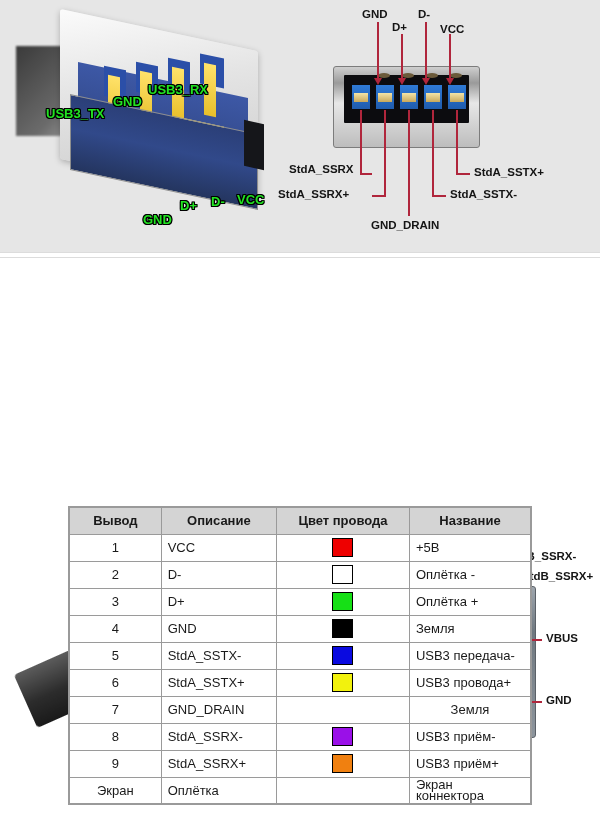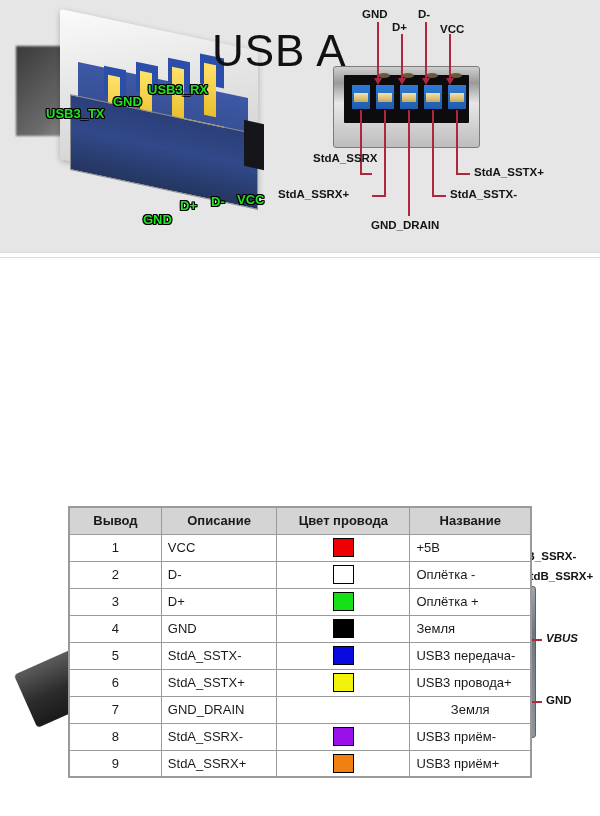--- a/index.html
+++ b/index.html
@@ -244,21 +244,20 @@
     </div>
 
     <div class="glbl" style="left:46px;  top:106px;">USB3_TX</div>
     <div class="glbl" style="left:113px; top:94px;">GND</div>
     <div class="glbl" style="left:148px; top:82px;text-align:center;">USB3_RX</div>
     <div class="glbl" style="left:143px; top:212px;">GND</div>
     <div class="glbl" style="left:180px; top:198px;">D+</div>
     <div class="glbl" style="left:211px; top:194px;">D-</div>
     <div class="glbl" style="left:237px; top:192px;">VCC</div>
 
-    <div class="big-title title-a">USB A</div>
 
     <div class="recept-a">
       <div class="recept-a-cav"></div>
       <div class="toppin-a" style="left:44px;"></div>
       <div class="toppin-a" style="left:68px;"></div>
       <div class="toppin-a" style="left:92px;"></div>
       <div class="toppin-a" style="left:116px;"></div>
       <div class="ssa-pin" style="left:18px;">
           <i></i>
         </div>
@@ -293,21 +292,21 @@
     <div class="lead lead-v" style="left:360px; top:110px; height:63px;"></div>
     <div class="lead lead-h" style="left:360px; top:173px; width:12px;"></div>
     <div class="lead lead-v" style="left:384px; top:110px; height:85px;"></div>
     <div class="lead lead-h" style="left:372px; top:195px; width:14px;"></div>
     <div class="lead lead-v" style="left:408px; top:110px; height:106px;"></div>
     <div class="lead lead-v" style="left:432px; top:110px; height:85px;"></div>
     <div class="lead lead-h" style="left:432px; top:195px; width:14px;"></div>
     <div class="lead lead-v" style="left:456px; top:110px; height:63px;"></div>
     <div class="lead lead-h" style="left:456px; top:173px; width:14px;"></div>
 
-    <div class="lbl" style="left:289px; top:152px;margin-left:24px;">StdA_SSRX</div>
+    <div class="lbl" style="left:289px; top:163px;">StdA_SSRX</div>
     <div class="lbl" style="left:278px; top:188px;">StdA_SSRX+</div>
     <div class="lbl" style="left:371px; top:219px;">GND_DRAIN</div>
     <div class="lbl" style="left:450px; top:188px;">StdA_SSTX-</div>
     <div class="lbl" style="left:474px; top:166px;">StdA_SSTX+</div>
   </div>
 
   <div class="divider"></div>
 
   <div class="section-b">
 
@@ -354,21 +353,21 @@
     <div class="lbl" style="left:508px; top:292px;">StdB_SSRX-</div>
     <div class="lbl" style="left:306px; top:312px;">StdB_SSTX-</div>
     <div class="lbl" style="left:522px; top:312px;">StdB_SSRX+</div>
 
     <div class="lead lead-h" style="left:313px; top:381px; width:122px;"></div>
     <div class="lead lead-h" style="left:470px; top:381px; width:72px;"></div>
     <div class="lead lead-h" style="left:313px; top:443px; width:128px;"></div>
     <div class="lead lead-h" style="left:476px; top:443px; width:66px;"></div>
 
     <div class="lbl" style="left:294px; top:374px;">D-</div>
-    <div class="lbl" style="left:546px; top:374px;font-style:italic;">VBUS</div>
+    <div class="lbl" style="left:546px; top:374px;">VBUS</div>
     <div class="lbl" style="left:294px; top:436px;">D+</div>
     <div class="lbl" style="left:546px; top:436px;">GND</div>
   </div>
 
   <table class="pin-table">
     <thead>
       <tr>
         <th class="col-pin">Вывод</th>
         <th class="col-name">Описание</th>
         <th class="col-col">Цвет провода</th>
@@ -423,16 +422,22 @@
           <td class="col-name">StdA_SSRX-</td>
           <td class="col-col"><span class="swatch" style="background: rgb(154, 16, 232);"></span></td>
           <td class="col-desc">USB3 приём-</td>
         </tr>
         <tr>
           <td class="col-pin">9</td>
           <td class="col-name">StdA_SSRX+</td>
           <td class="col-col"><span class="swatch" style="background: rgb(240, 128, 16);"></span></td>
           <td class="col-desc">USB3 приём+</td>
         </tr>
+        <tr>
+          <td class="col-pin">Экран</td>
+          <td class="col-name">Оплётка</td>
+          <td class="col-col"></td>
+          <td class="col-desc two-line">Экран<br>коннектора</td>
+        </tr>
       </tbody>
   </table>
 
 </div>
 
 </body></html>

